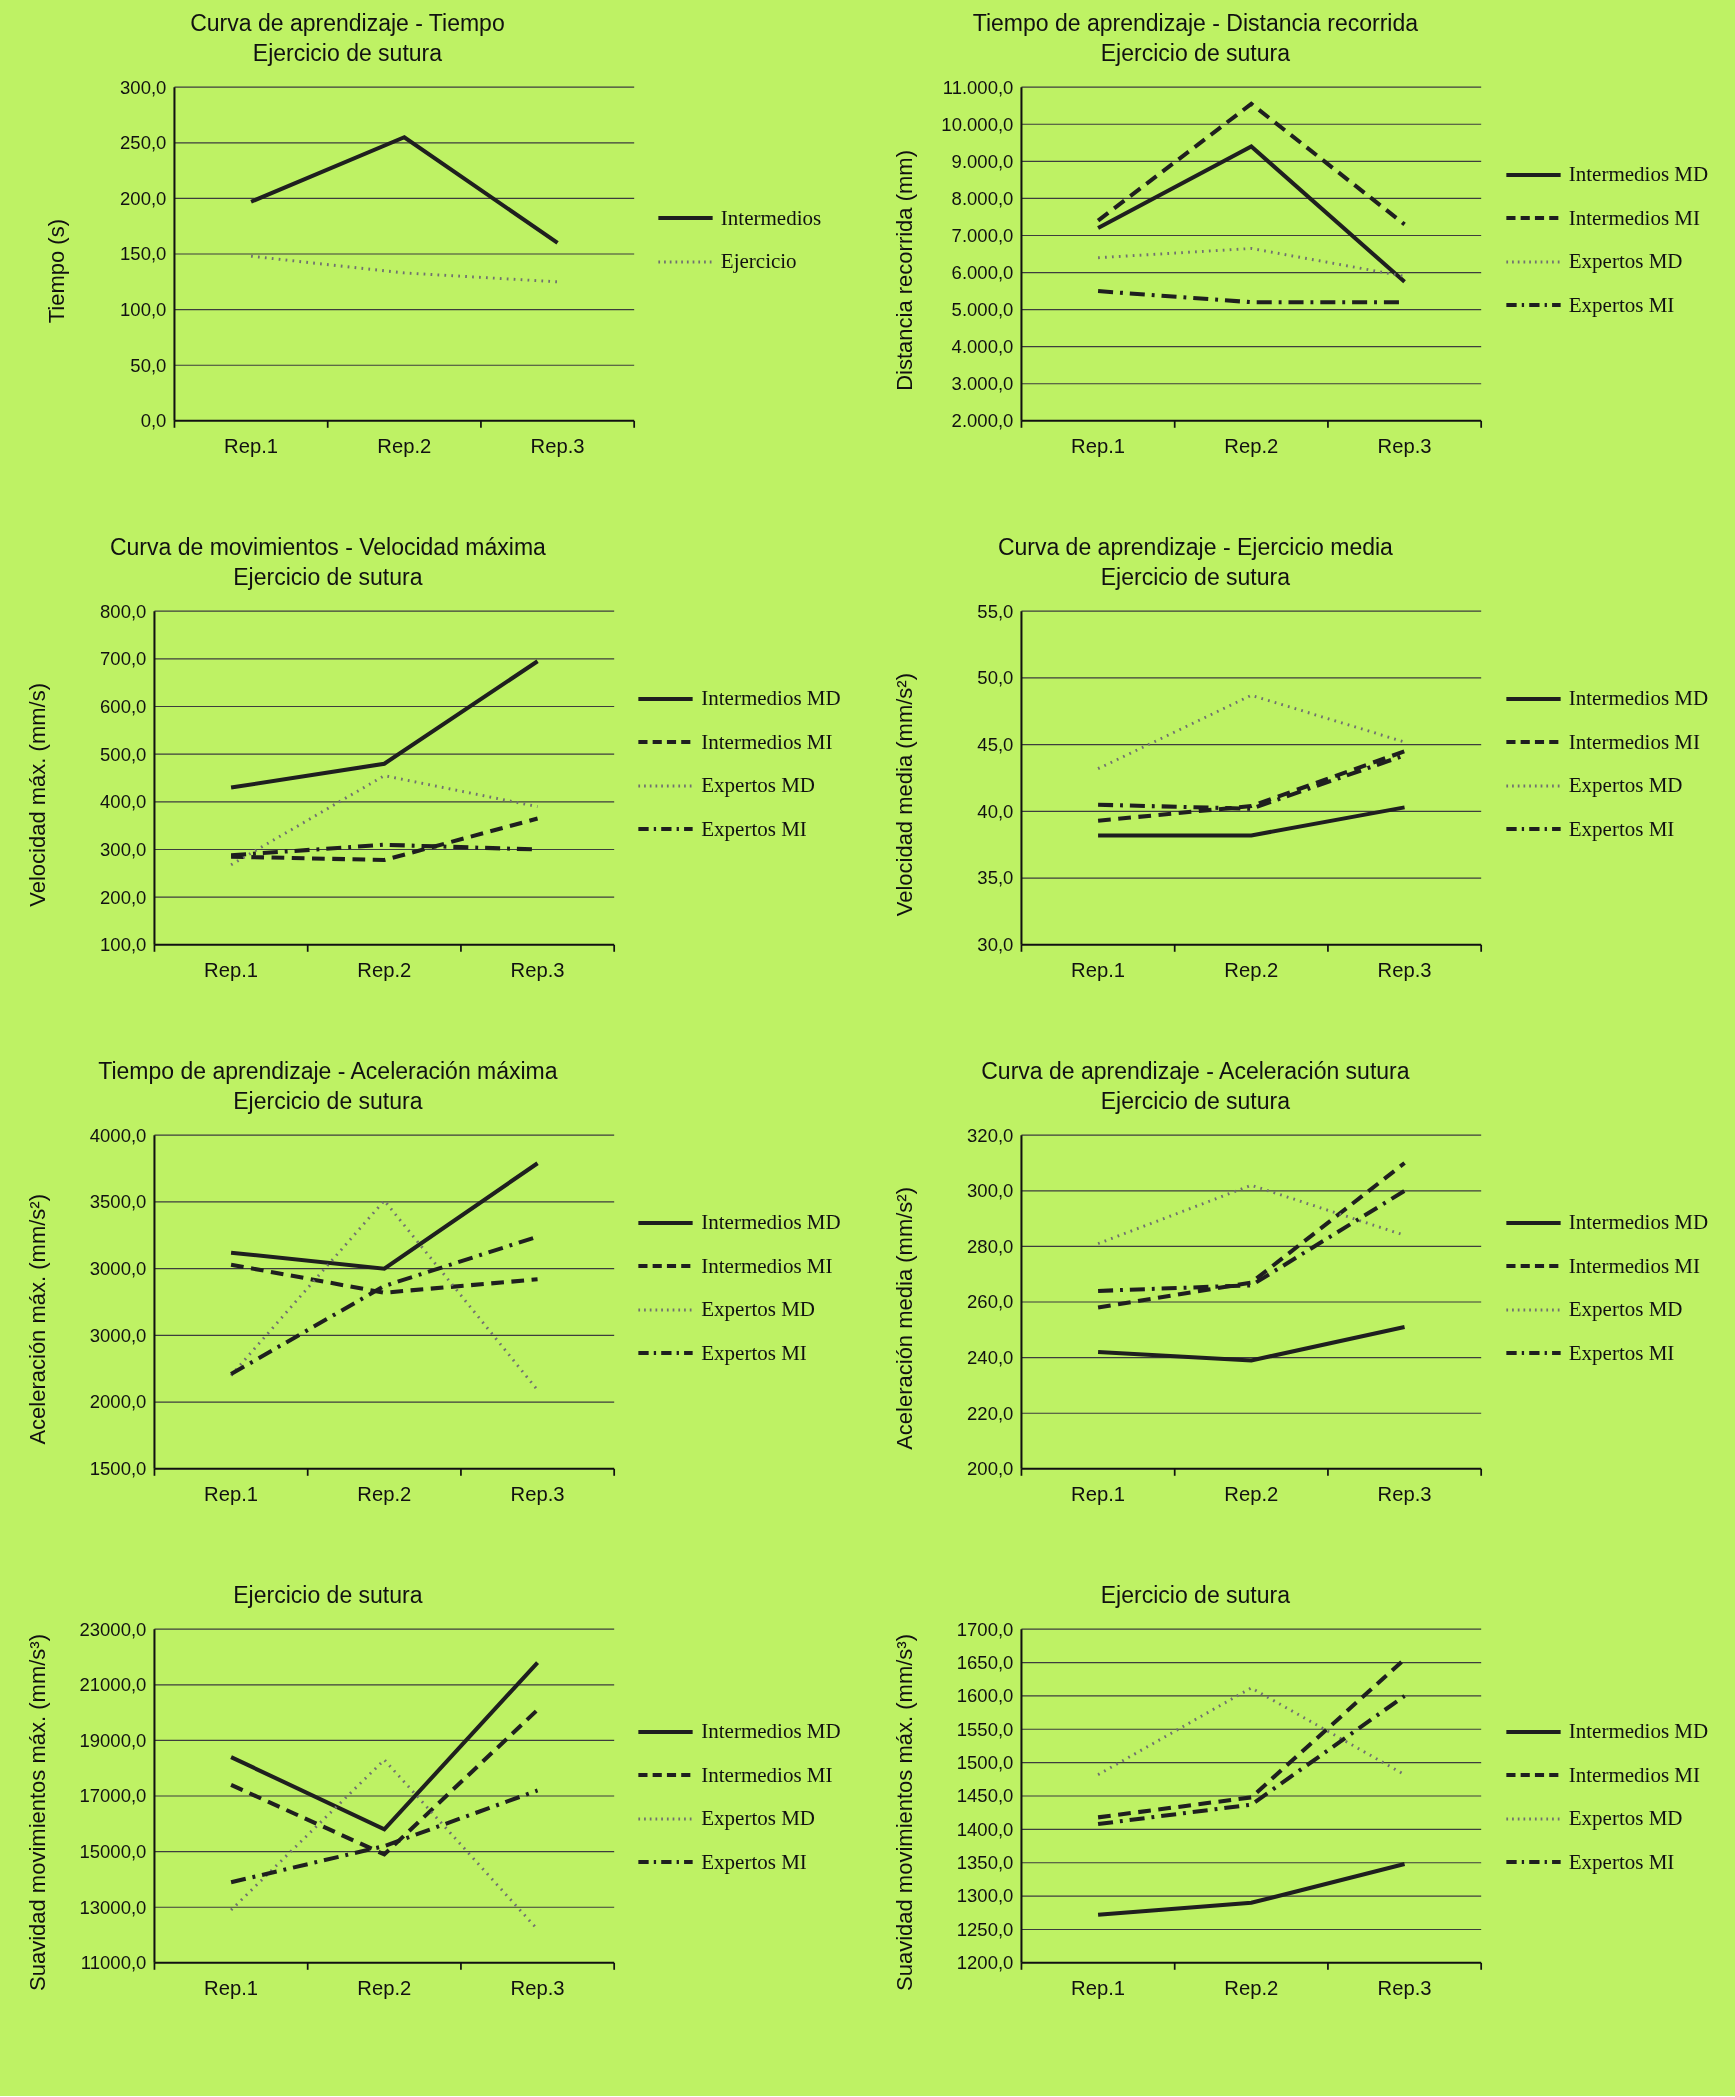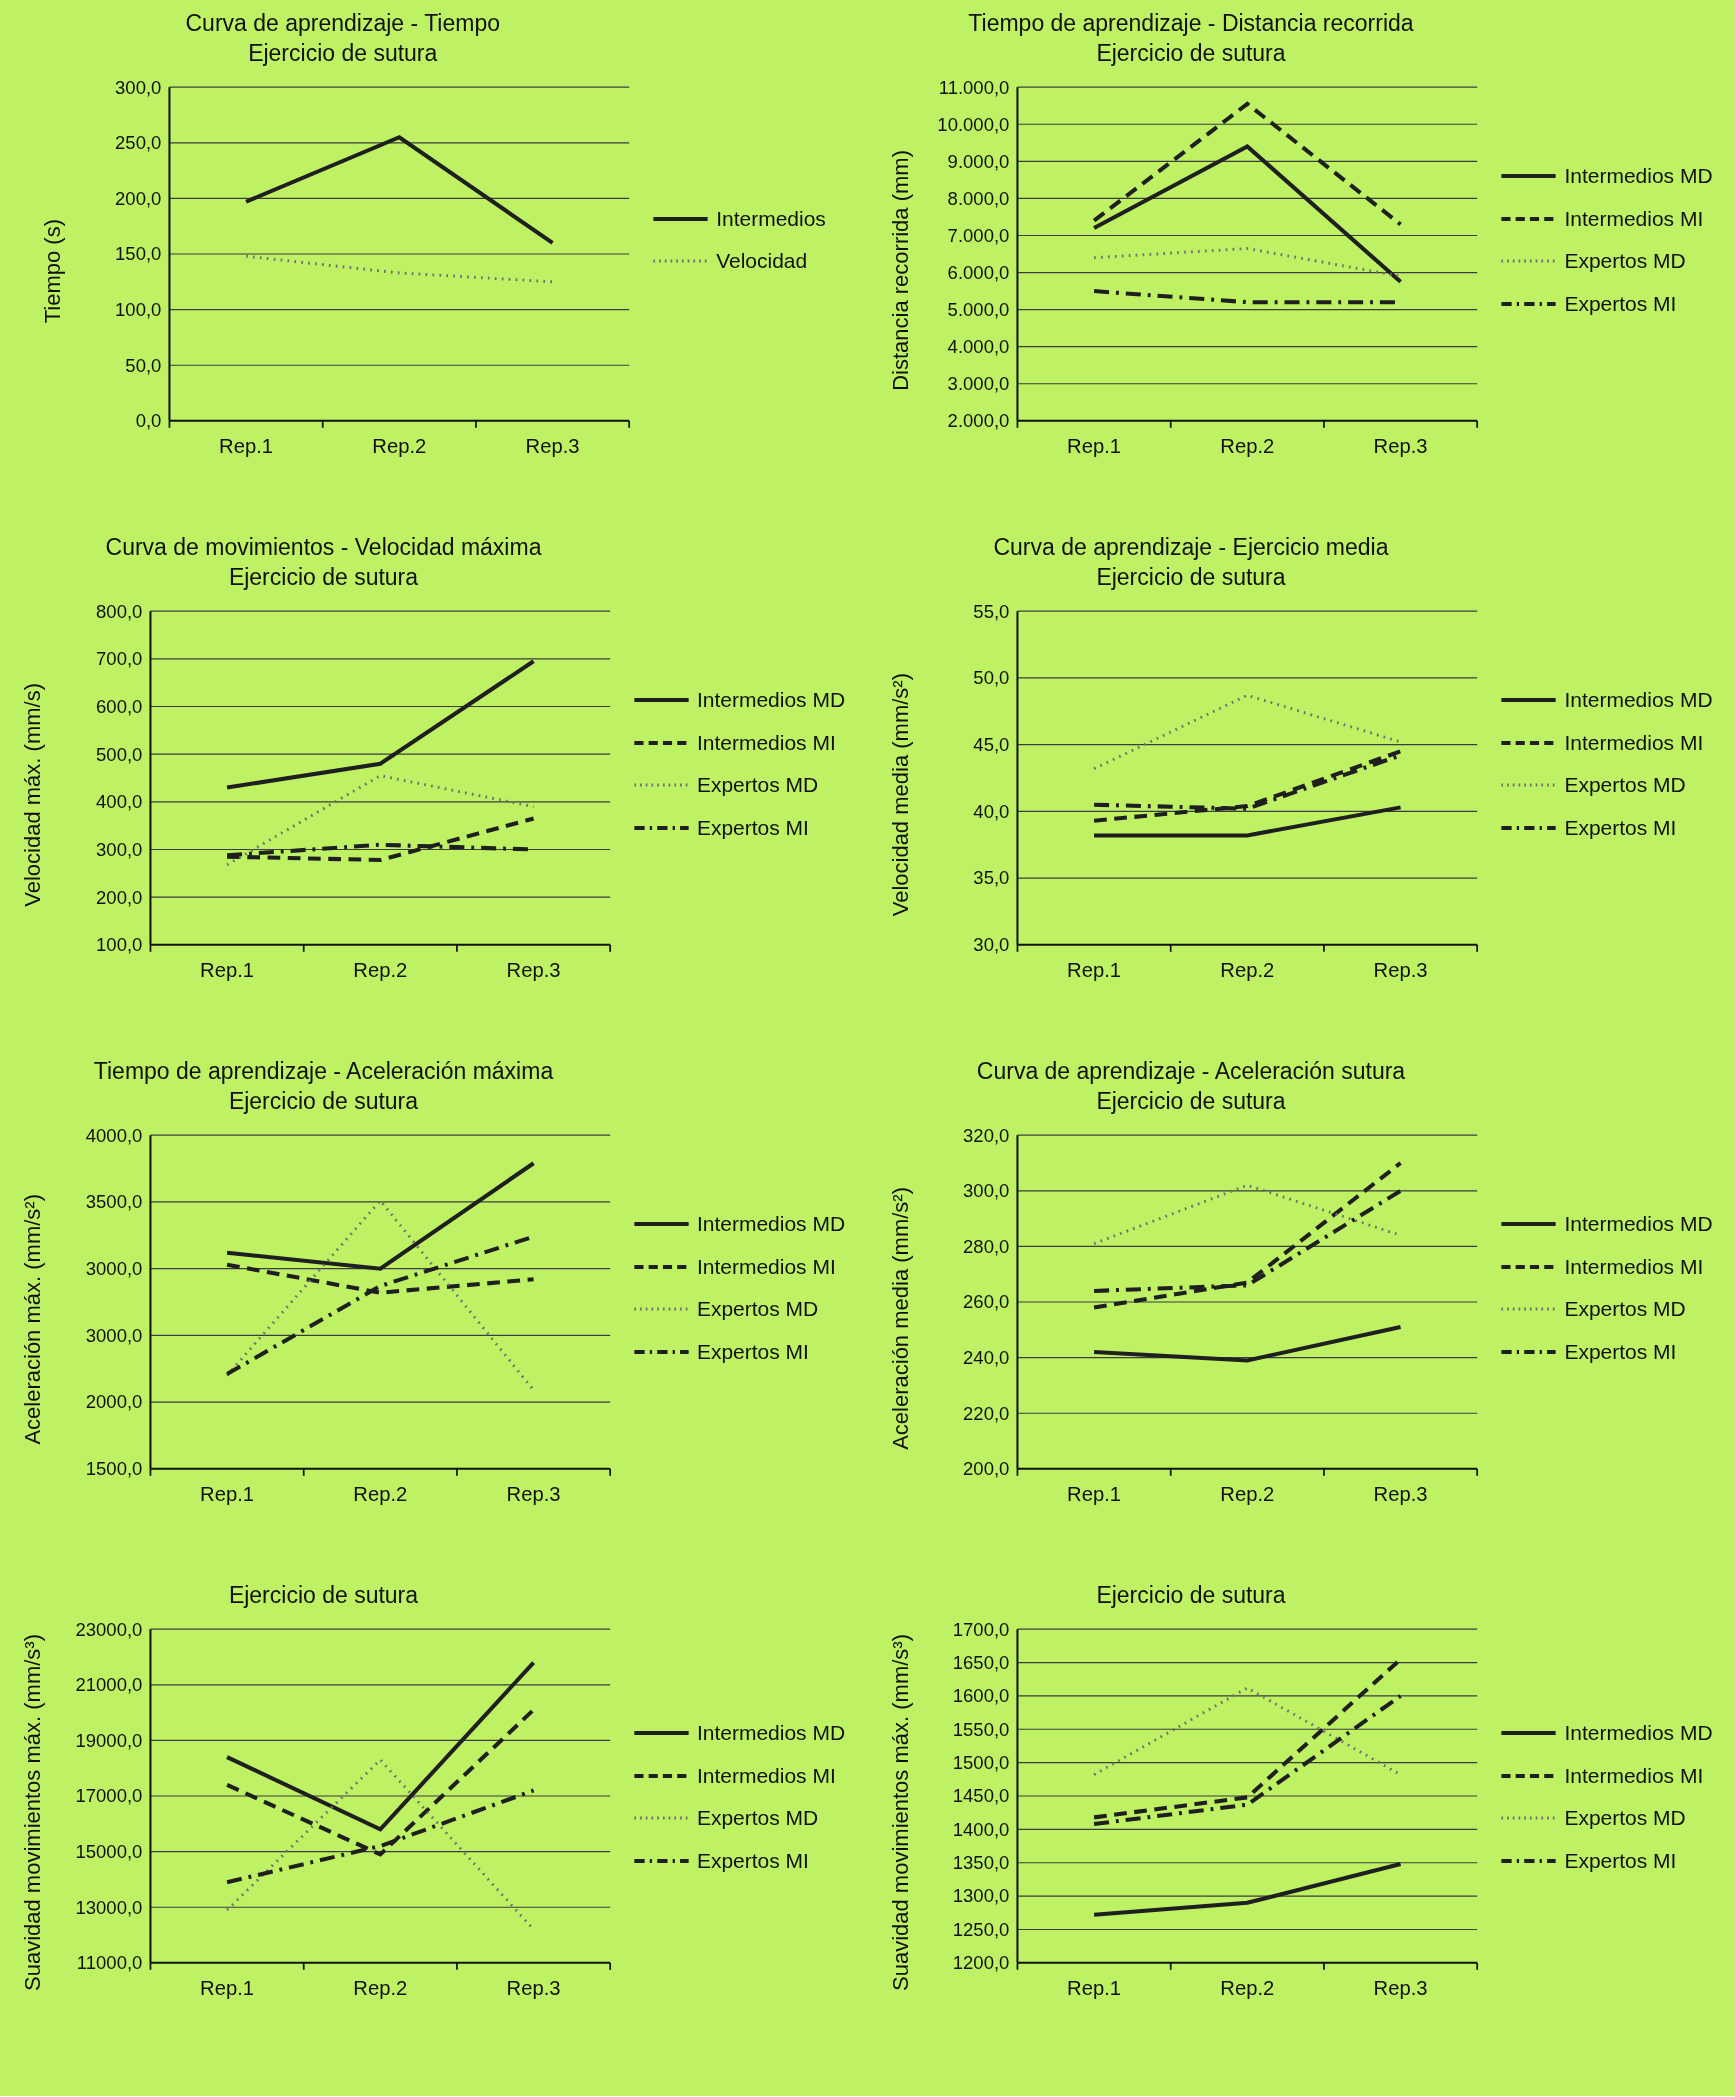--- a/index.html
+++ b/index.html
@@ -5,21 +5,21 @@
   html,body{margin:0;padding:0;background:#ffffff;}
   body{font-family:"Liberation Sans",sans-serif;color:#111111;}
   .charts-grid{width:1735px;display:grid;grid-template-columns:1fr 1fr;grid-auto-rows:524px;background:#bef264;}
   .chart-block{display:flex;justify-content:center;align-items:flex-start;padding-top:9.3px;box-sizing:border-box;}
   .chart-inner{display:flex;align-items:center;}
   .plot-col{display:flex;flex-direction:column;align-items:center;}
   .chart-title{font-size:23px;line-height:1.3;text-align:center;margin-bottom:2.3px;}
   .plot-row{display:flex;align-items:center;}
   .ylabel{writing-mode:vertical-rl;transform:rotate(180deg);font-size:22px;text-align:center;line-height:1;margin-right:1.2px;}
   .legend{display:flex;flex-direction:column;gap:18.5px;margin-left:9.3px;}
-  .legend-item{display:flex;align-items:center;gap:8px;font-size:21px;white-space:nowrap;}
+  .legend-item{display:flex;align-items:center;gap:8px;font-size:21px;white-space:nowrap;font-family:Liberation Serif, serif;}
   svg text{font-family:"Liberation Sans",sans-serif;}
 </style>
 </head>
 <body>
 
 <main class="charts-grid">
   <section class="chart-block">
       <div class="chart-inner">
         <div class="plot-col">
           <div class="chart-title">
@@ -60,21 +60,21 @@
           <div class="legend-item">
             <svg width="55" height="8" viewBox="0 0 95 14">
               <line x1="0" y1="7" x2="95" y2="7" stroke="#1f1f1f" stroke-width="7"></line>
             </svg>
             <span>Intermedios</span>
           </div>
           <div class="legend-item">
             <svg width="55" height="8" viewBox="0 0 95 14">
               <line x1="0" y1="7" x2="95" y2="7" stroke="#707070" stroke-width="5" stroke-dasharray="3 7"></line>
             </svg>
-            <span>Velocidad</span>
+            <span>Ejercicio</span>
           </div>
         </div>
       </div>
     </section>
   <section class="chart-block">
       <div class="chart-inner">
         <div class="plot-col">
           <div class="chart-title">
             <div class="title-line">Tiempo de aprendizaje - Distancia recorrida</div>
             <div class="title-line">Ejercicio de sutura</div>

